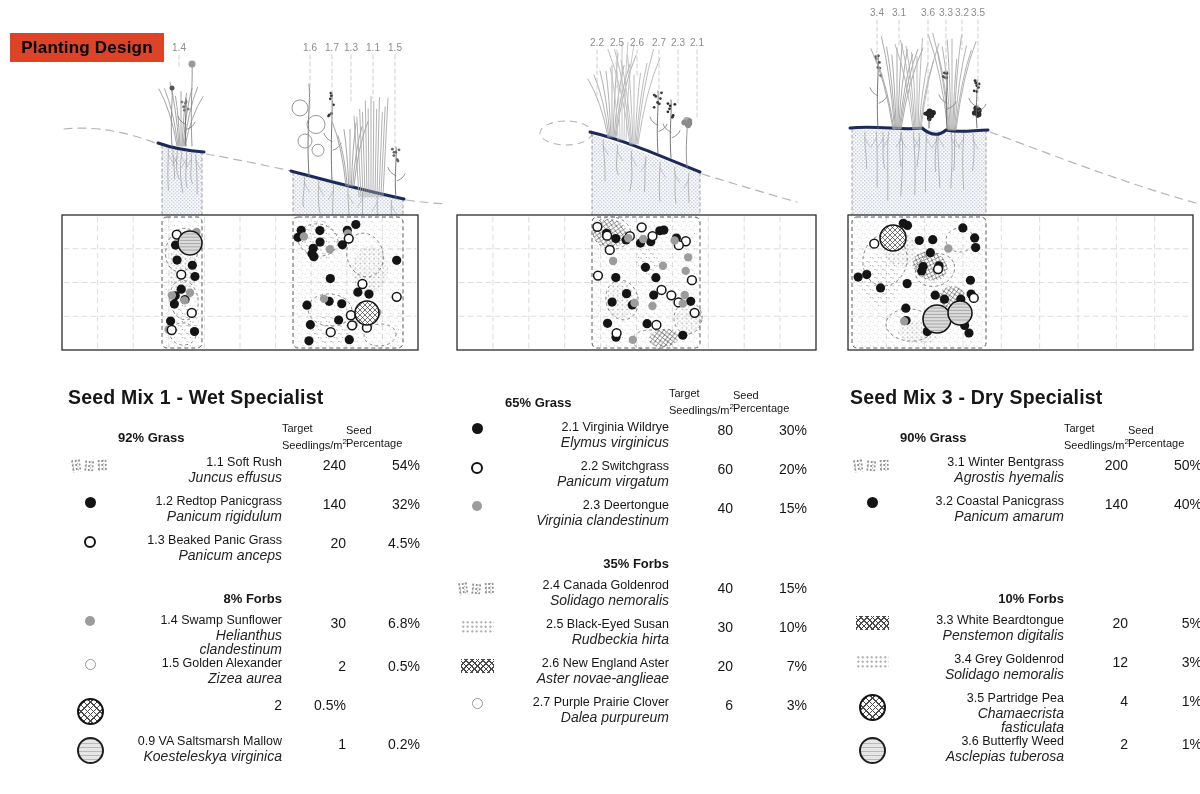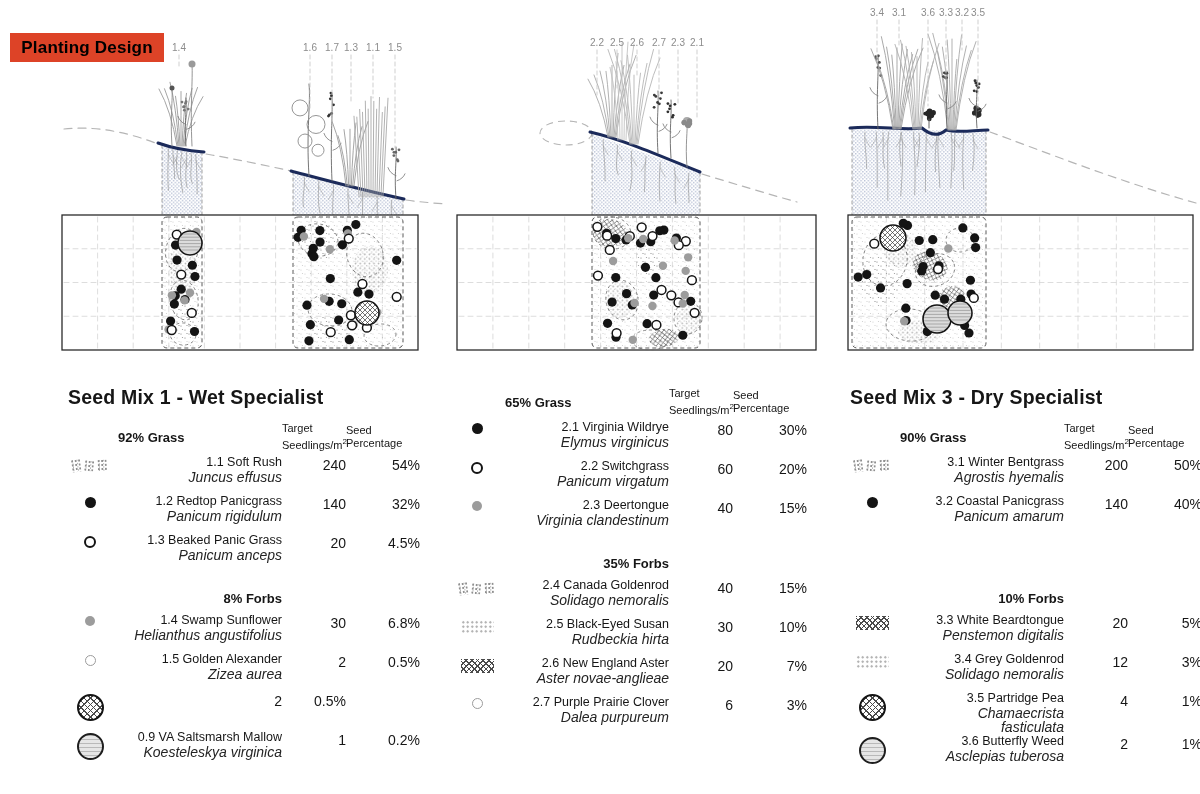--- a/index.html
+++ b/index.html
@@ -710,21 +710,21 @@
       <div class="group-head">
         <div class="group-label">8% Forbs</div>
       </div>
       <div class="rows">
           <div class="row">
     <div class="symcell">
               <span class="sym sym-dot-gray"></span>
             </div>
     <div class="names">
       <div class="common">1.4 Swamp Sunflower</div>
-      <div class="latin">Helianthus angustifolius</div>
+      <div class="latin">Helianthus clandestinum</div>
     </div>
     <div class="val">30</div>
     <div class="val">6.8%</div>
   </div>
           <div class="row">
     <div class="symcell">
               <span class="sym sym-circle-open-gray"></span>
             </div>
     <div class="names">
       <div class="common">1.5 Golden Alexander</div>

